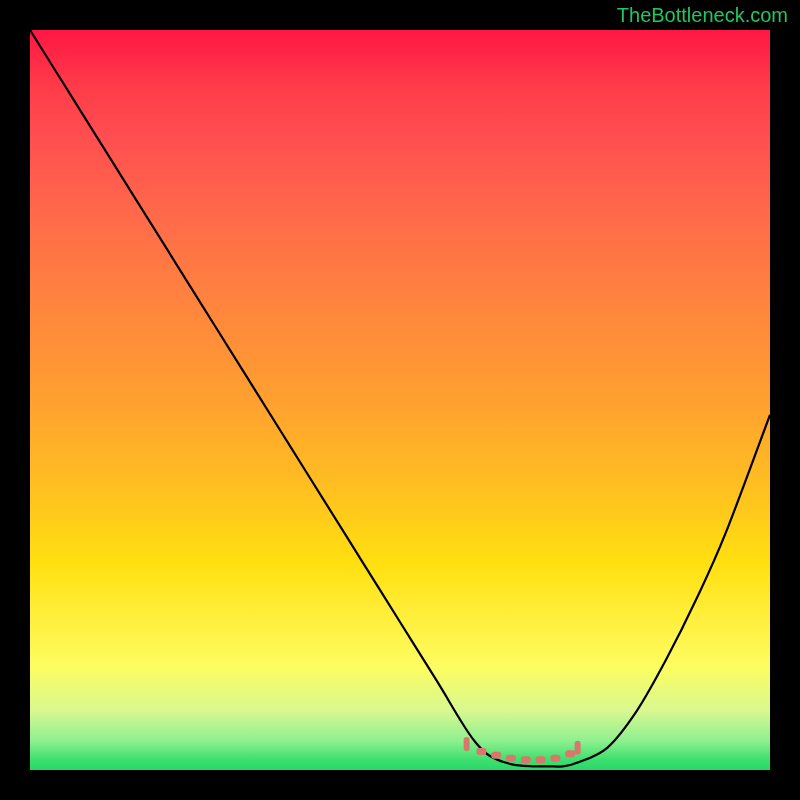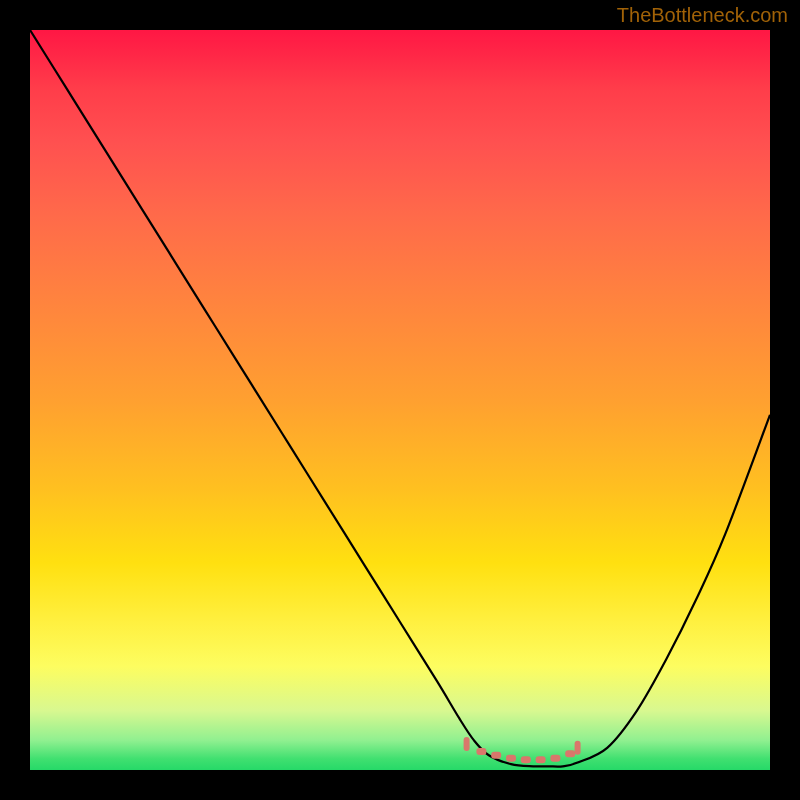--- a/index.html
+++ b/index.html
@@ -8,21 +8,21 @@
     height: 800px;
     background: #000;
     font-family: Arial, sans-serif;
     position: relative;
     overflow: hidden;
   }
   .attribution {
     position: absolute;
     top: 4px;
     right: 12px;
-    color: #a16207;
+    color: #22c55e;
     font-size: 20px;
     z-index: 10;
   }
   .plot-area {
     position: absolute;
     left: 30px;
     top: 30px;
     width: 740px;
     height: 740px;
   }

